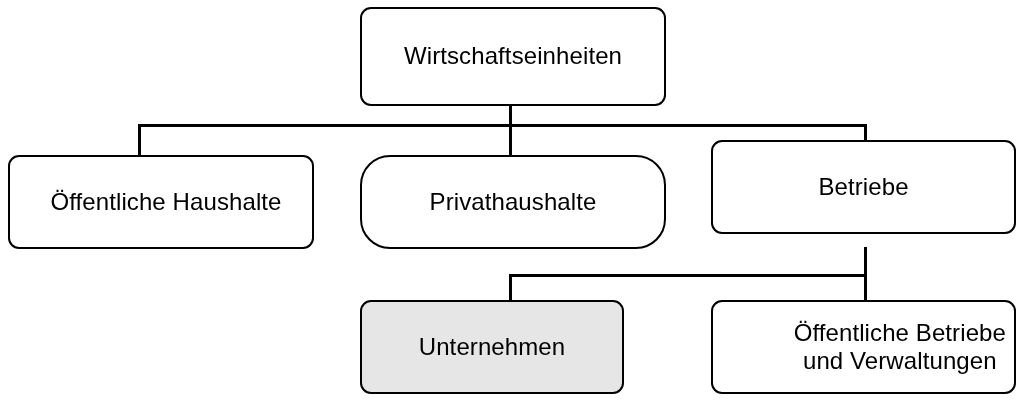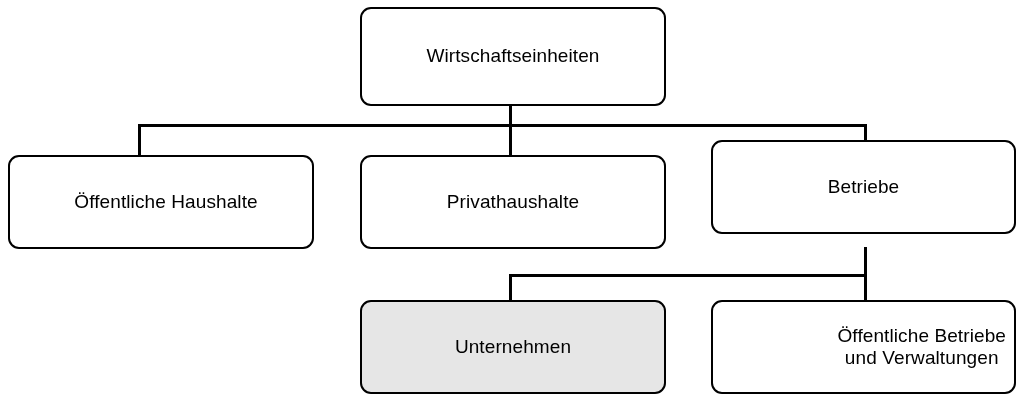--- a/index.html
+++ b/index.html
@@ -24,21 +24,21 @@
     display: flex;
     align-items: center;
     justify-content: center;
     text-align: center;
     z-index: 2;
   }
   .node.shaded {
     background: #e6e6e6;
   }
   .node-label {
-    font-size: 19px;
+    font-size: 24px;
     line-height: 1.18;
     color: #000000;
     letter-spacing: 0.1px;
     padding: 0 8px;
     white-space: pre-line;
   }
   .connector {
     position: absolute;
     background: #000000;
     z-index: 1;
@@ -66,29 +66,29 @@
   <div class="connector" style="left:509px; top:274px; width:3px; height:28px;"></div>
 
   <div class="node" style="left:360px; top:7px; width:306px; height:99px;">
     <span class="node-label">Wirtschaftseinheiten</span>
   </div>
 
   <div class="node" style="left:8px; top:155px; width:306px; height:94px;padding-left:10px;">
     <span class="node-label">Öffentliche Haushalte</span>
   </div>
 
-  <div class="node" style="left:360px; top:155px; width:306px; height:94px;">
+  <div class="node" style="left:360px; top:155px; width:306px; height:94px;border-radius:30px;">
     <span class="node-label">Privathaushalte</span>
   </div>
 
   <div class="node" style="left:711px; top:140px; width:305px; height:94px;">
     <span class="node-label">Betriebe</span>
   </div>
 
-  <div class="node shaded" style="left:360px; top:300px; width:306px; height:94px;">
+  <div class="node shaded" style="left:360px; top:300px; width:264px; height:94px;">
     <span class="node-label">Unternehmen</span>
   </div>
 
   <div class="node" style="left:711px; top:300px; width:305px; height:94px;justify-content:flex-end;">
     <span class="node-label">Öffentliche Betriebe
 und Verwaltungen</span>
   </div>
 
 </div>
 

